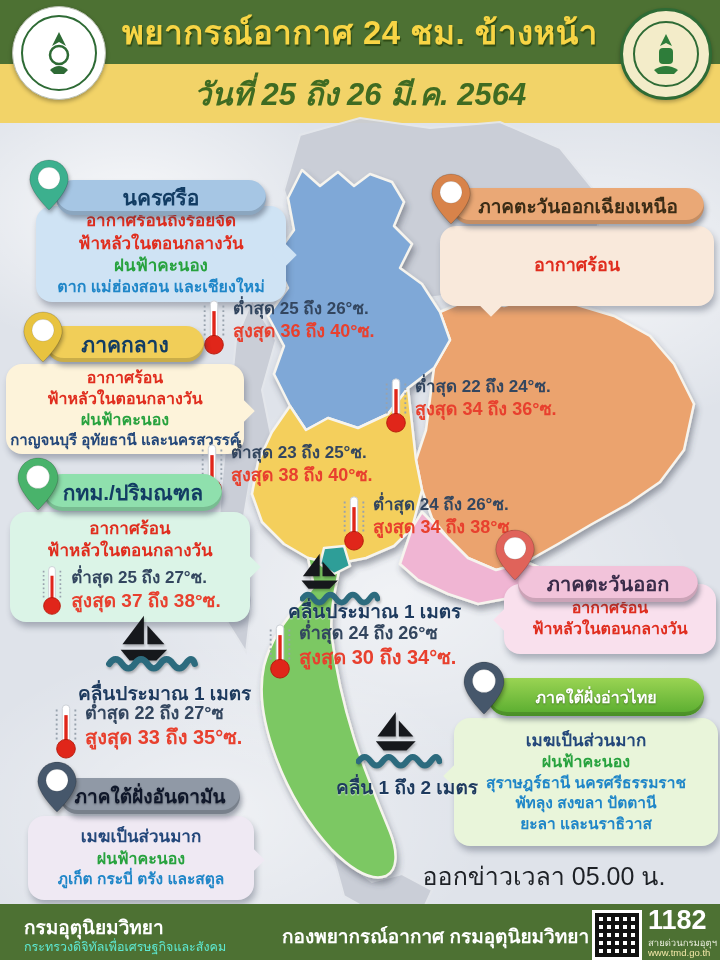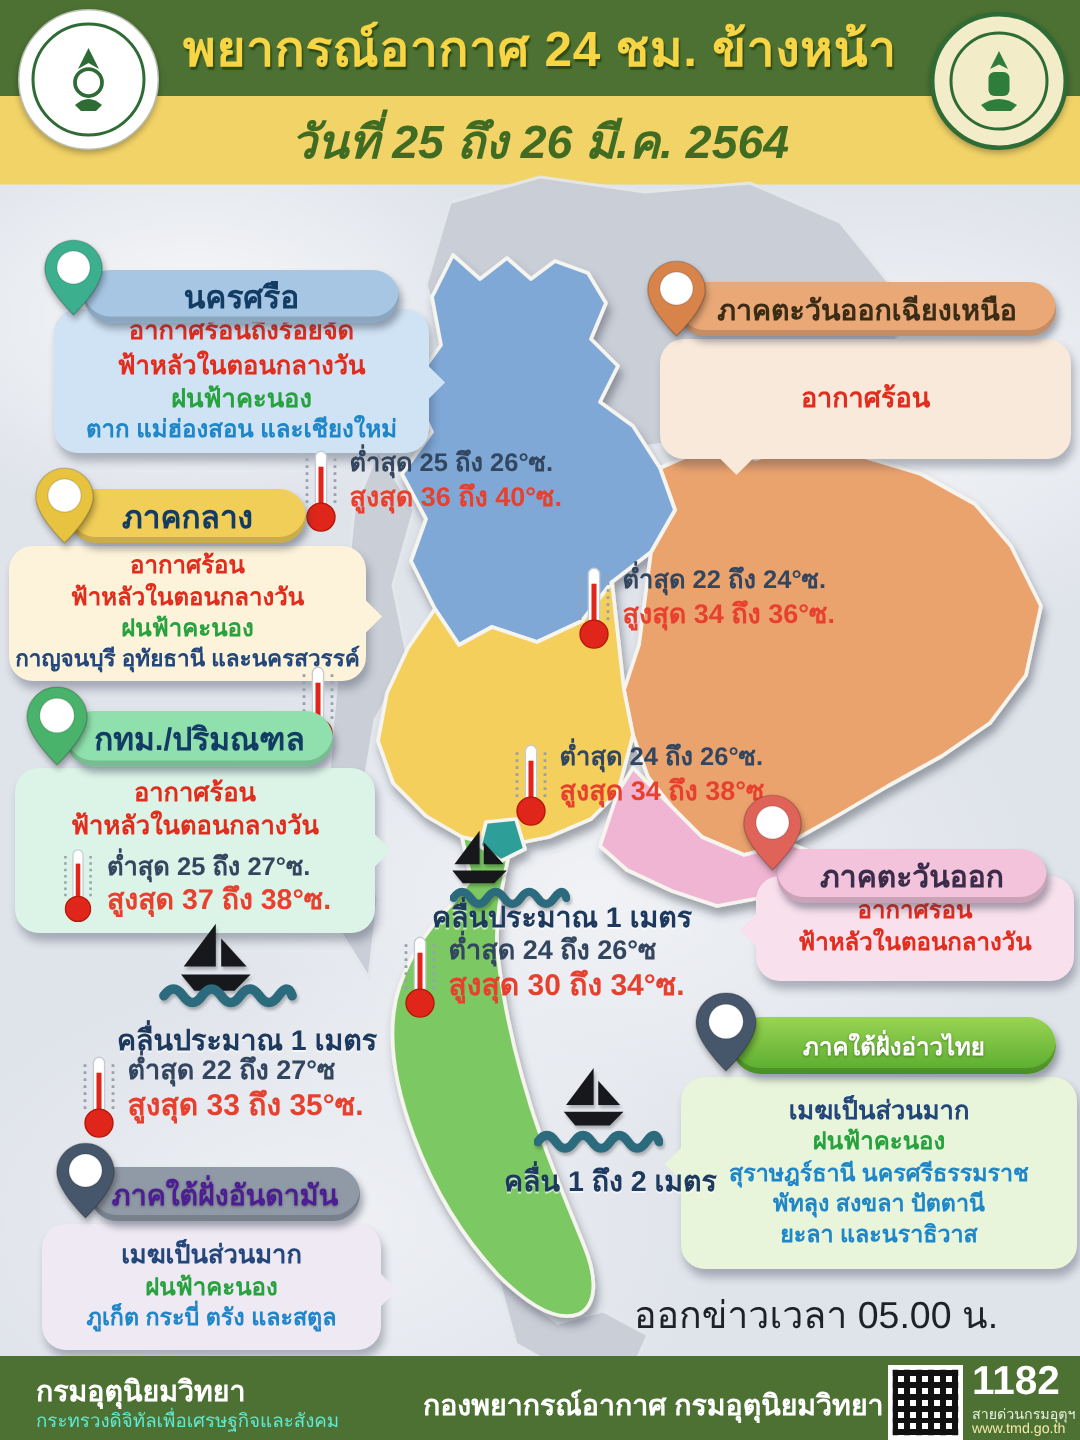--- a/index.html
+++ b/index.html
@@ -178,20 +178,24 @@
   <div class="bubble tail-r" style="left:6px;top:364px;width:226px;height:82px;background:#fdf3da;">
     <div class="ln red" style="font-size:16px">อากาศร้อน</div>
     <div class="ln red" style="font-size:16px">ฟ้าหลัวในตอนกลางวัน</div>
     <div class="ln grn" style="font-size:16px">ฝนฟ้าคะนอง</div>
     <div class="ln nvy" style="font-size:15px">กาญจนบุรี อุทัยธานี และนครสวรรค์</div>
   </div>
   <div class="temps" style="left:198px;top:442px;">
     <svg width="28" height="58">
         <use href="#thermo-sym"></use>
       </svg>
+    <div class="tt">
+      <span class="low">ต่ำสุด 23 ถึง 25°ซ.</span>
+      <span class="high">สูงสุด 38 ถึง 40°ซ.</span>
+    </div>
   </div>
 
   <svg class="pin" style="left:14px;top:456px;color:#49b36b" width="48" height="56">
       <use href="#pin-sym"></use>
     </svg>
   <div class="pill" style="left:44px;top:474px;width:178px;height:37px;background:#8fe0ad;color:#123c63;font-size:21px;">กทม./ปริมณฑล</div>
   <div class="bubble tail-r" style="left:10px;top:512px;width:228px;height:102px;background:#dbf4e7;">
     <div class="ln red" style="font-size:17px">อากาศร้อน</div>
     <div class="ln red" style="font-size:17px">ฟ้าหลัวในตอนกลางวัน</div>
     <div style="display:flex;align-items:center;gap:6px;margin-top:2px;">
@@ -273,21 +277,21 @@
       <use href="#boat-sym"></use>
     </svg>
   <svg class="sea-icon" style="left:356px;top:750px;" width="86" height="19">
       <use href="#wave-sym"></use>
     </svg>
   <div class="wave-label" style="left:336px;top:772px;">คลื่น 1 ถึง 2 เมตร</div>
 
   <svg class="pin" style="left:34px;top:760px;color:#46576b" width="46" height="54">
       <use href="#pin-sym"></use>
     </svg>
-  <div class="pill" style="left:60px;top:778px;width:180px;height:36px;background:#9099a6;color:#4c1d95;font-size:19px;text-shadow:0 1px 2px rgba(0,0,0,.35);">ภาคใต้ฝั่งอันดามัน</div>
+  <div class="pill" style="left:60px;top:778px;width:180px;height:36px;background:#9099a6;color:#0f172a;font-size:19px;text-shadow:0 1px 2px rgba(0,0,0,.35);">ภาคใต้ฝั่งอันดามัน</div>
   <div class="bubble tail-r" style="left:28px;top:816px;width:214px;height:76px;background:#efe9f3;">
     <div class="ln nvy" style="font-size:17px">เมฆเป็นส่วนมาก</div>
     <div class="ln grn" style="font-size:16px">ฝนฟ้าคะนอง</div>
     <div class="ln blu" style="font-size:15.5px">ภูเก็ต กระบี่ ตรัง และสตูล</div>
   </div>
 
   <div class="issue">ออกข่าวเวลา 05.00 น.</div>
 
   <div class="footer">
     <div class="ft-org">กรมอุตุนิยมวิทยา</div>

